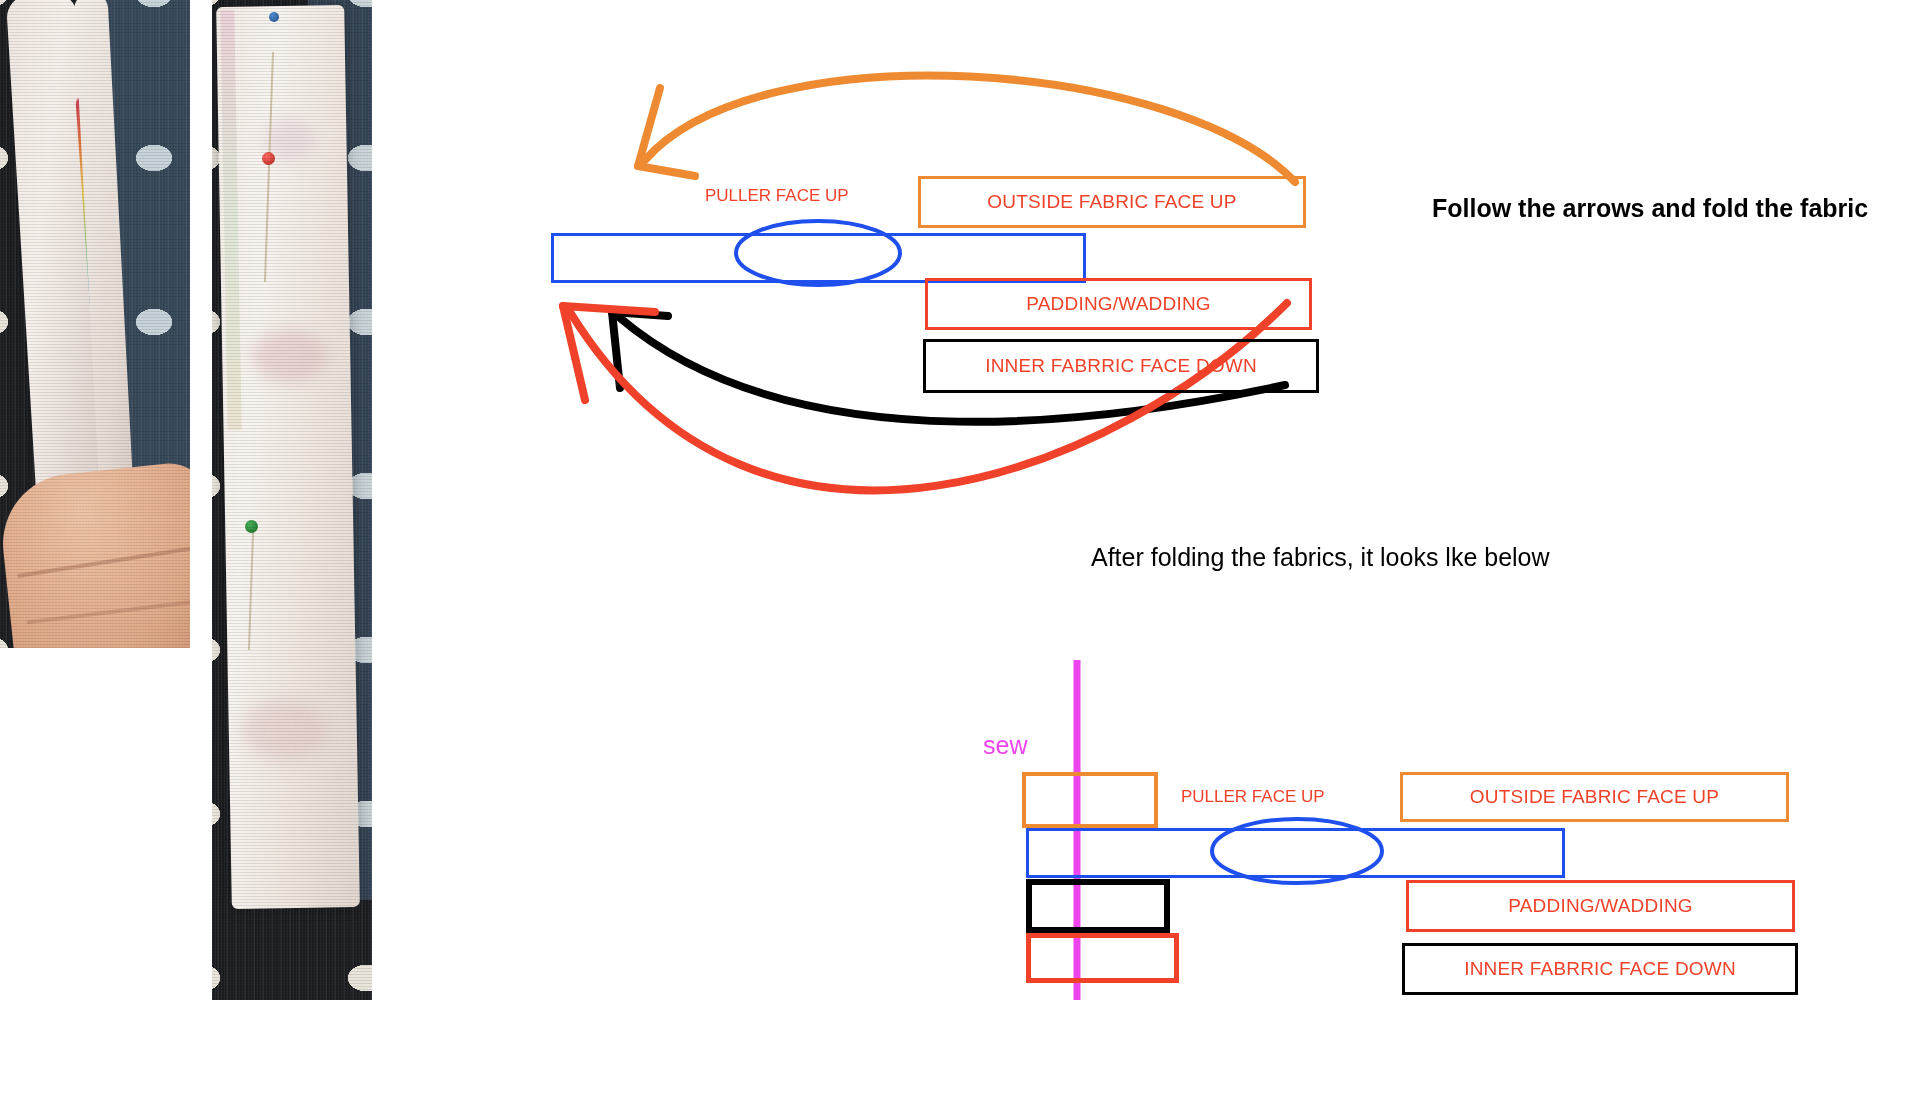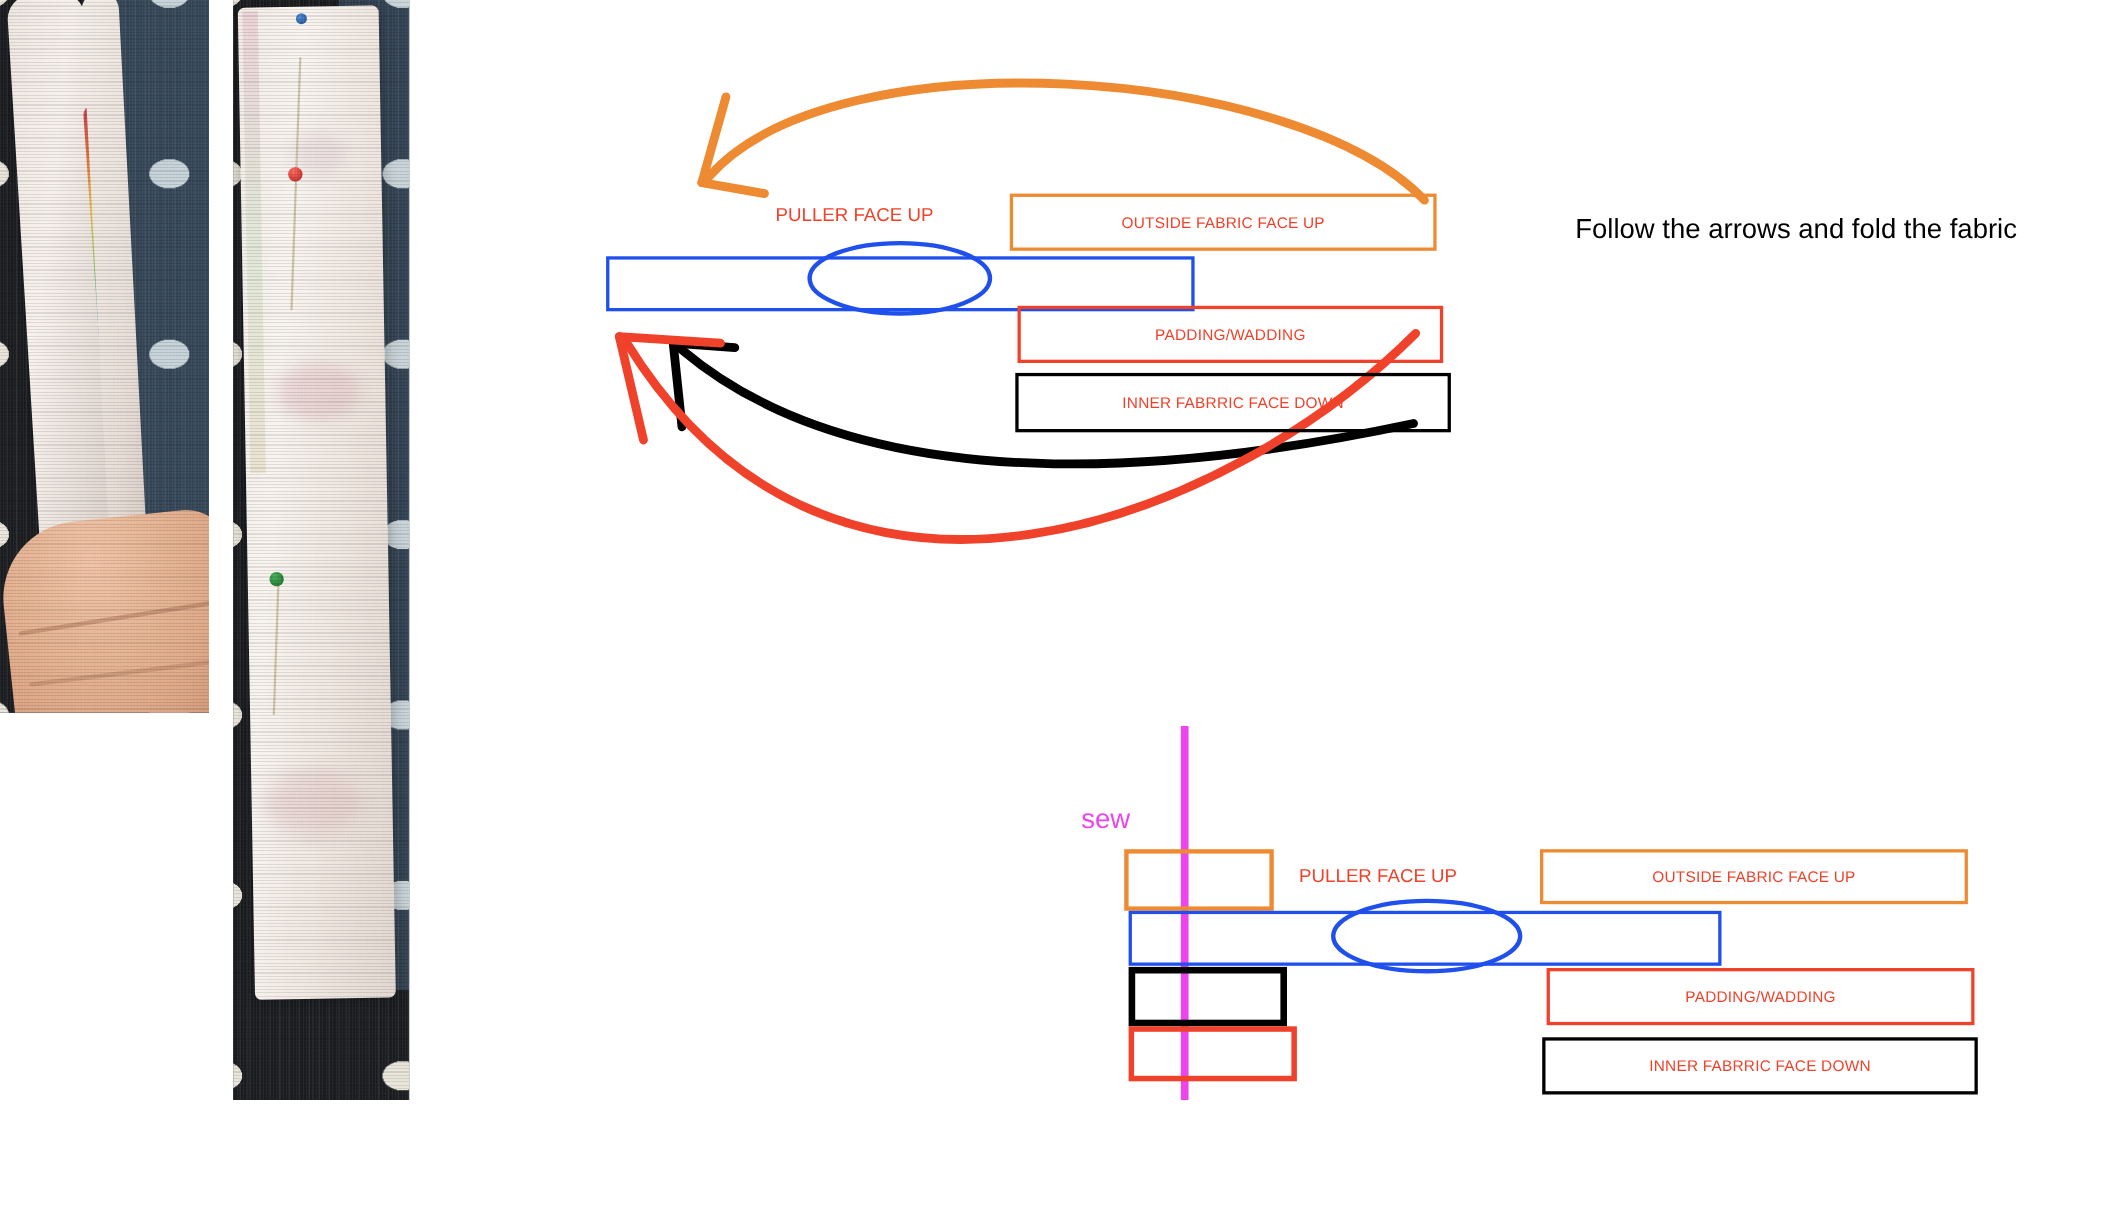--- a/index.html
+++ b/index.html
@@ -65,21 +65,21 @@
   .box {
     position: absolute;
     box-sizing: border-box;
     display: flex;
     align-items: center;
     justify-content: center;
     background: transparent;
   }
   .box-label {
     color: #f0422a;
-    font-size: 14px;
+    font-size: 19px;
     letter-spacing: 0.2px;
     white-space: nowrap;
   }
   .plainlabel {
     position: absolute;
     color: #f0422a;
     font-size: 17px;
     white-space: nowrap;
   }
   .bodytext {
@@ -210,22 +210,23 @@
   </div>
 
   <div class="box" style="left:925px; top:278px; width:387px; height:52px; border:3px solid #f0422a;">
     <span class="box-label">PADDING/WADDING</span>
   </div>
 
   <div class="box" style="left:923px; top:339px; width:396px; height:54px; border:3px solid #000000;">
     <span class="box-label">INNER FABRRIC FACE DOWN</span>
   </div>
 
-  <div class="bodytext" style="left:1432px; top:194px;">Follow the arrows and fold the fabric</div>
-
+  <div class="bodytext" style="left:1432px; top:194px;font-weight:bold;">Follow the arrows and fold the fabric</div>
+
+  <div class="bodytext" style="left:1091px; top:543px;">After folding the fabrics, it looks lke below</div>
 
 
   <div class="sewlabel" style="left:983px; top:688px;margin-top:43px;">sew</div>
 
   <div class="box" style="left:1022px; top:772px; width:136px; height:56px; border:4px solid #ee8b32;"></div>
 
   <div class="box" style="left:1026px; top:828px; width:539px; height:50px; border:3px solid #1f4fec;"></div>
 
   <div class="box" style="left:1026px; top:879px; width:144px; height:54px; border:6px solid #000000;"></div>
 

